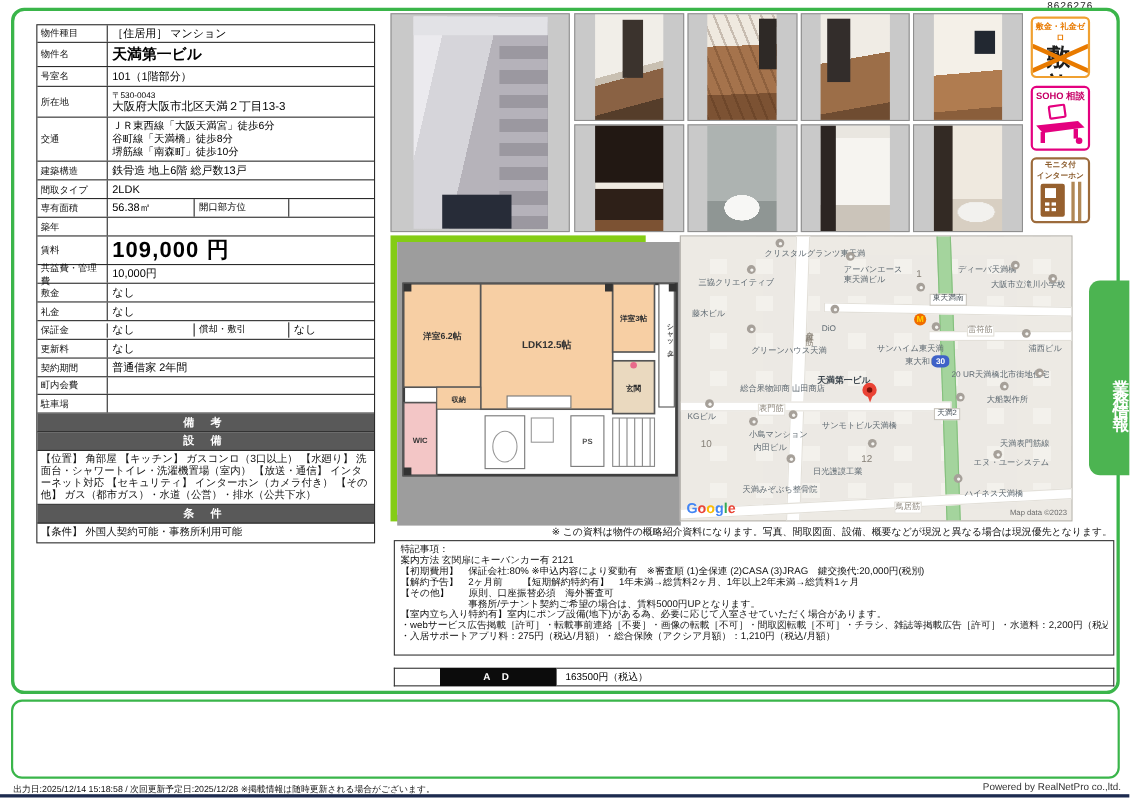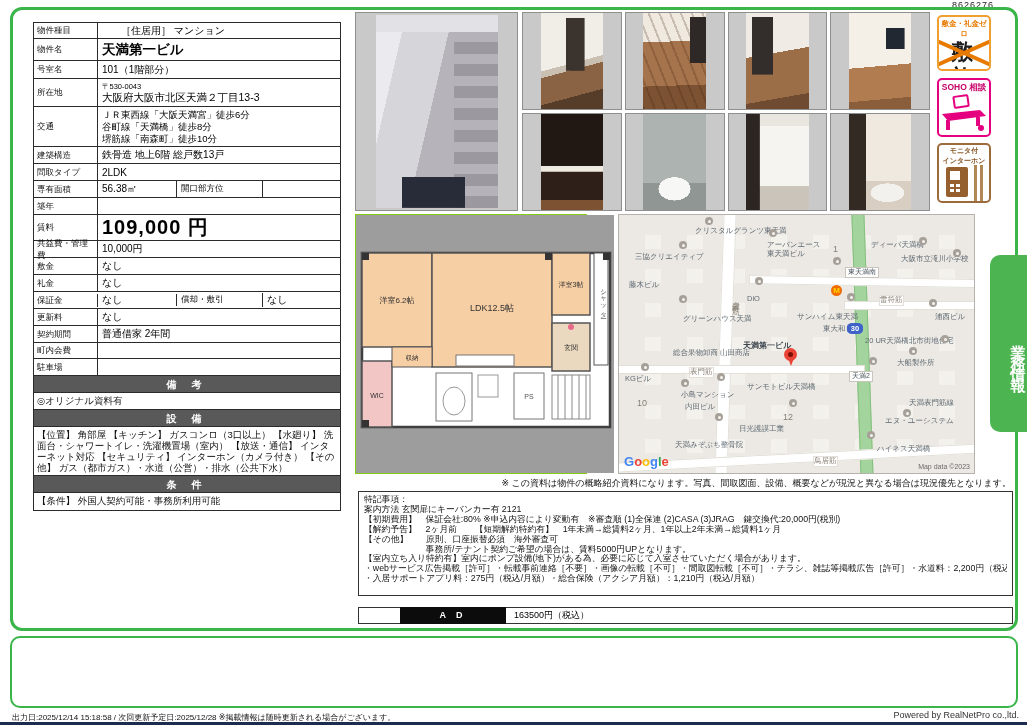--- a/index.html
+++ b/index.html
@@ -72,21 +72,21 @@
   .kwrap { position:relative; font-size:22px; font-weight:bold; color:#1d1d1d; line-height:26px; letter-spacing:4px; }
   .kwrap i { position:absolute; left:-4px; top:12px; width:58px; height:4px; background:#e87a00; border-radius:2px; }
   .kwrap .x1 { transform:rotate(24deg); }
   .kwrap .x2 { transform:rotate(-24deg); }
   .b2 { top:78px; height:59px; border:2px solid #e4007f; }
   .b2 .btitle { color:#c70067; font-size:8.5px; font-weight:bold; margin-top:2px; }
   .b3 { top:143px; height:60px; border:2px solid #9c6b3c; }
   .b3 .btitle { color:#8a5a2a; font-size:7px; font-weight:bold; line-height:8px; margin-top:2px; }
 
   
-  .floorplan { position:absolute; left:355px; top:214px; width:232px; height:260px; border:1px solid #84cc16; }
+  .floorplan { position:absolute; left:355px; top:214px; width:232px; height:260px; border:6px solid #84cc16;font-weight:bold; }
 
   
   .map { position:absolute; left:618px; top:214px; width:357px; height:260px; border:1px solid #b5b2ac;
          background:#f3f1ec; overflow:hidden; }
   .blocks { position:absolute; inset:0; opacity:.55;
             background:repeating-linear-gradient(0deg,#e7e4de 0 20px,rgba(0,0,0,0) 20px 34px),
                        repeating-linear-gradient(90deg,#e7e4de 0 26px,rgba(0,0,0,0) 26px 42px); }
   .road { position:absolute; background:#fff; border:1px solid #e3e0d9; }
   .road.v1 { left:100px; top:-4px; width:13px; height:270px; transform:rotate(2deg); }
   .road.green { left:237px; top:-6px; width:13px; height:275px; background:#a4d49d; border-color:#85c07e; transform:rotate(-2deg); }
@@ -142,21 +142,21 @@
 </head>
 <body>
 
 <div class="page">
 
   <div class="doc-number">8626276</div>
 
   <div class="frame"></div>
 
   <div class="spec" id="spec">
-      <div class="srow" style="height: 16px; gap: 19px;">
+      <div class="srow" style="height: 16px;">
         <div class="slabel">物件種目</div>
         <div class="sval">［住居用］ マンション</div>
       </div>
       <div class="srow" style="height: 22px;">
         <div class="slabel">物件名</div>
         <div class="sval name">天満第一ビル</div>
       </div>
       <div class="srow" style="height: 18px;">
         <div class="slabel">号室名</div>
         <div class="sval">101（1階部分）</div>
@@ -225,21 +225,20 @@
       </div>
       <div class="srow" style="height: 16px;">
         <div class="slabel">町内会費</div>
         <div class="sval"></div>
       </div>
       <div class="srow" style="height: 17px;">
         <div class="slabel">駐車場</div>
         <div class="sval"></div>
       </div>
       <div class="shead">備 考</div>
-      <div class="scontent" style="min-height: 17px;">◎オリジナル資料有</div>
       <div class="shead">設 備</div>
       <div class="scontent" style="min-height: 45px;">【位置】 角部屋 【キッチン】 ガスコンロ（3口以上） 【水廻り】 洗面台・シャワートイレ・洗濯機置場（室内） 【放送・通信】 インターネット対応 【セキュリティ】 インターホン（カメラ付き） 【その他】 ガス（都市ガス）・水道（公営）・排水（公共下水）</div>
       <div class="shead">条 件</div>
       <div class="scontent" style="min-height: 17px;">【条件】 外国人契約可能・事務所利用可能</div>
     </div>
 
   <div class="building-photo">
     <div class="bimg"></div>
   </div>
 

